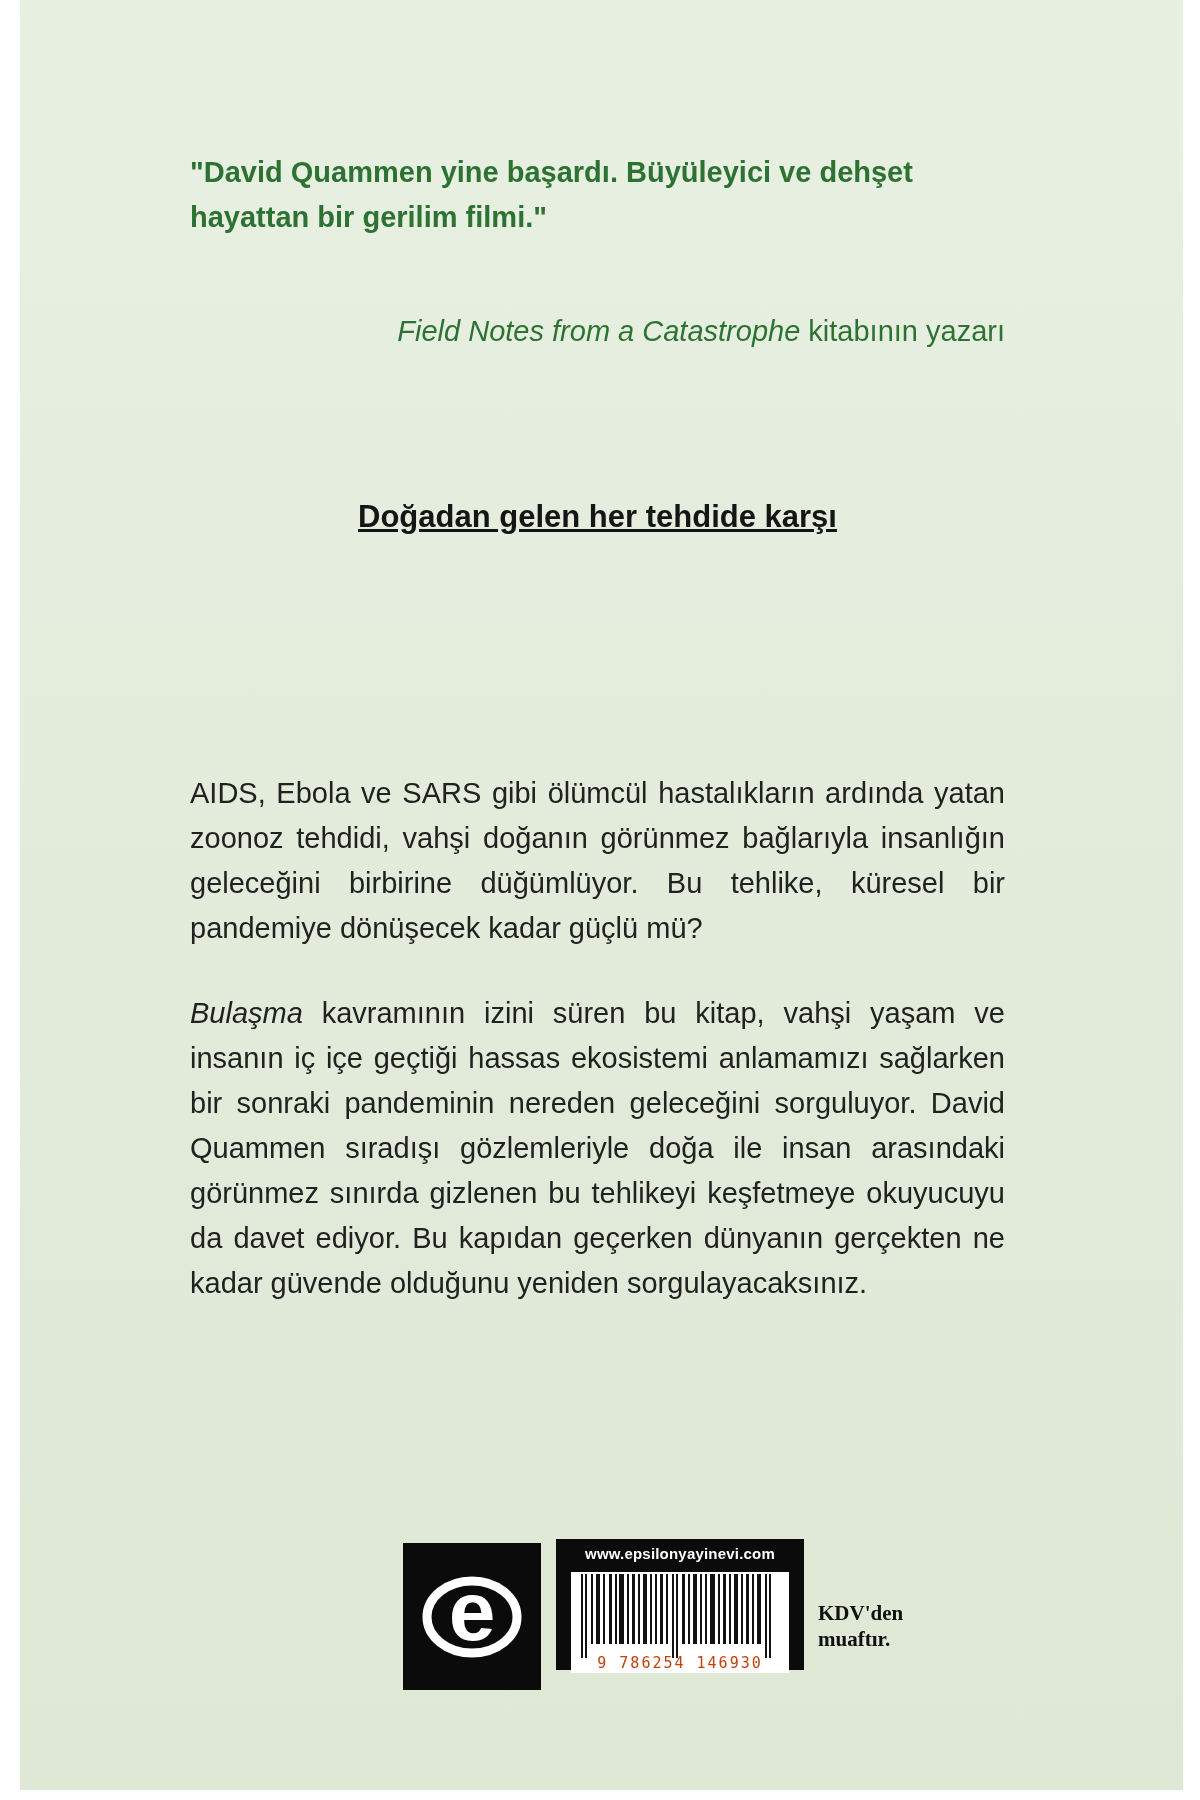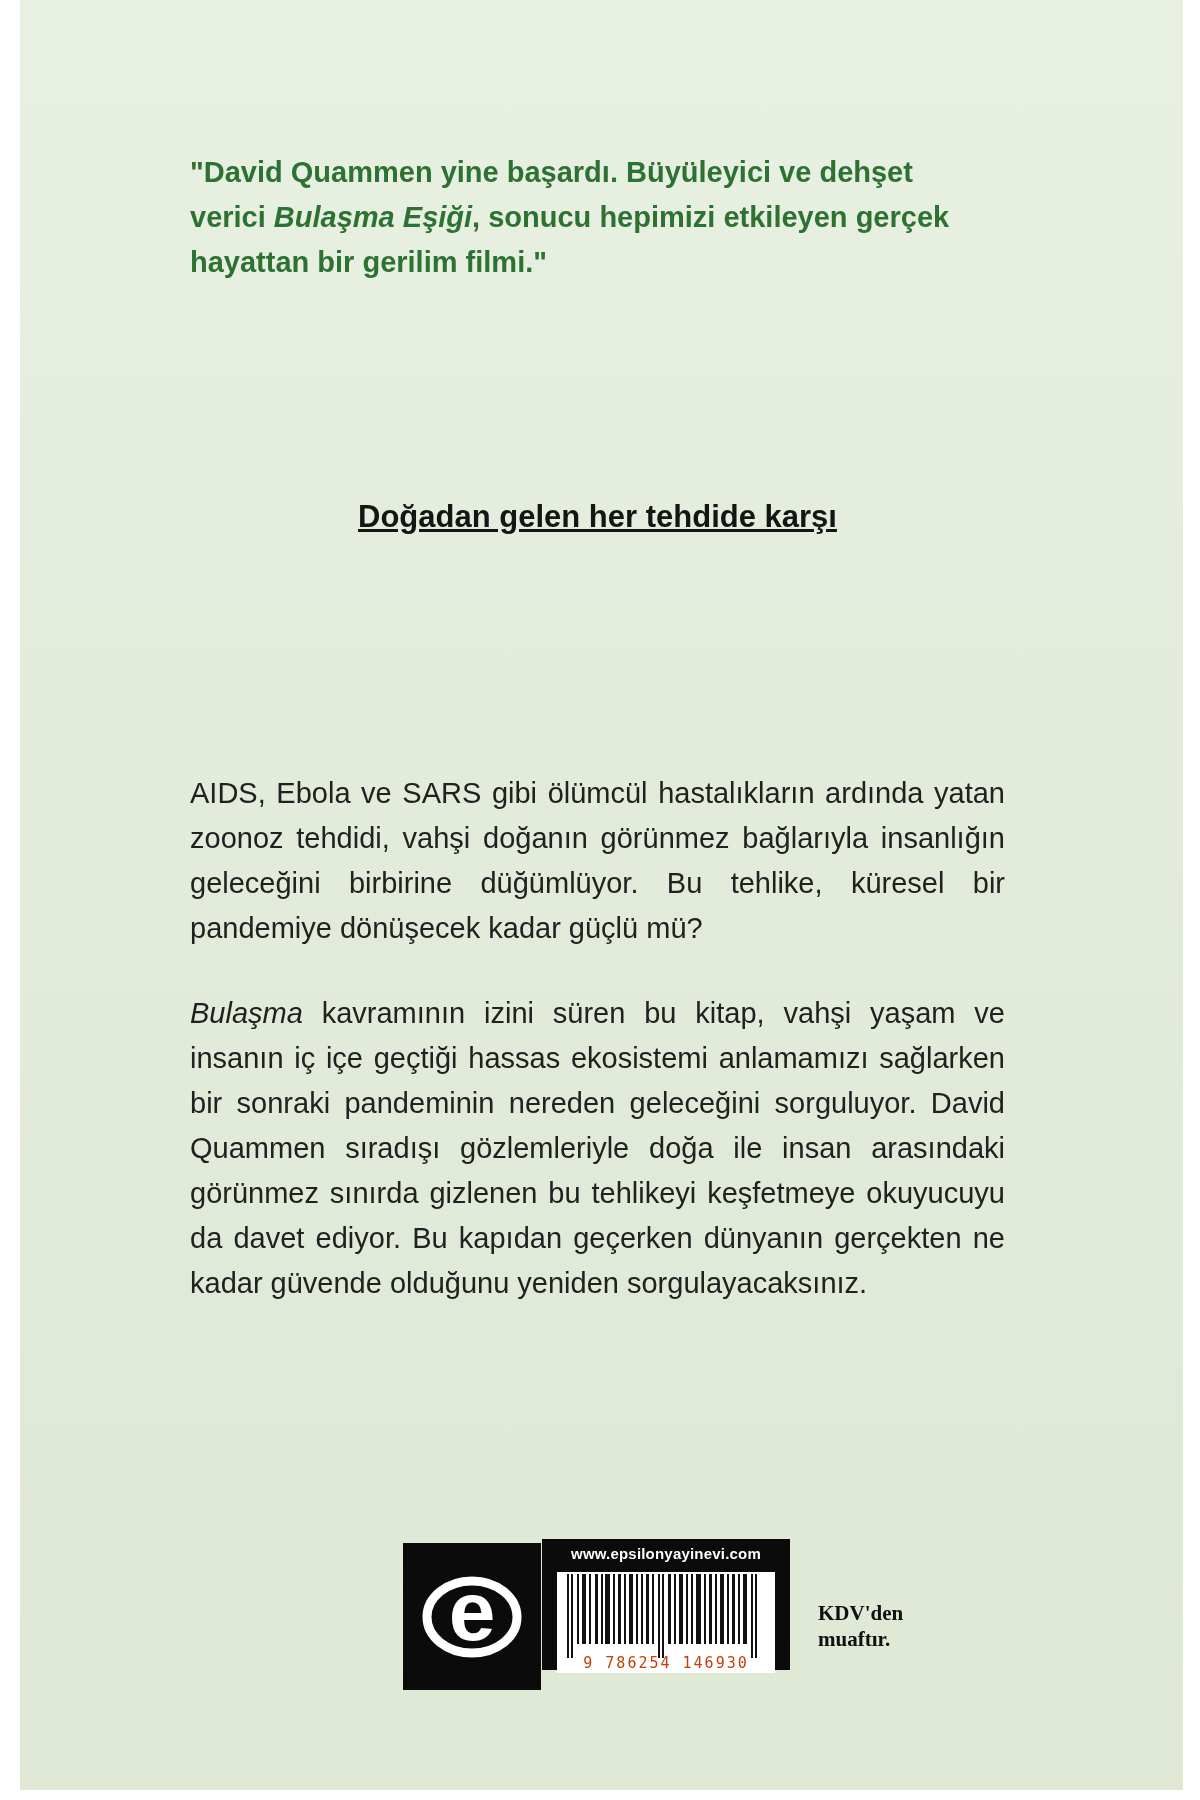--- a/index.html
+++ b/index.html
@@ -40,21 +40,21 @@
     text-align:justify;
   }
   .p1{top:742px;}
   .p2{top:962px;}
 
   
   .logo-box{
     position:absolute;left:383px;top:1543px;width:138px;height:147px;background:#0b0b0b;
   }
   .bc-block{
-    position:absolute;left:522px;top:1539px;width:248px;height:131px;background:#0b0b0b;
+    position:absolute;left:536px;top:1539px;width:248px;height:131px;background:#0b0b0b;
   }
   .bc-site{
     position:absolute;left:0;top:6px;width:100%;text-align:center;
     color:#ffffff;font-weight:bold;font-size:15px;letter-spacing:0.2px;white-space:nowrap;
   }
   .bc-white{
     position:absolute;left:15px;top:33px;width:218px;height:101px;background:#ffffff;
   }
   .bc-bars{position:absolute;left:0;top:2px;}
   .bc-digits{
@@ -68,25 +68,25 @@
     font-size:21px;line-height:26px;color:#101010;margin-top:8px;
   }
 </style>
 </head>
 <body>
 
 <div class="page">
 
   <div class="col quote" style="position:absolute;">
       <div><span>"David Quammen yine başardı. Büyüleyici ve dehşet</span></div>
-      <div><span>verici </span><em>Bulaşma Eşiği</em><span>, sonucu hepimizi etkileyen gerçek</span></div>
       <div><span>hayattan bir gerilim filmi."</span></div>
     </div>
 
   <div class="col attrib" style="position:absolute;">
+    <div class="line"><em>Field Notes from a Catastrophe</em><span> kitabının yazarı</span></div>
   </div>
 
   <div class="col headline" style="position:absolute;">
     <div>Doğadan gelen her tehdide karşı</div>
   </div>
 
   <p class="para p1"><span>AIDS, Ebola ve SARS gibi ölümcül hastalıkların ardında yatan zoonoz tehdidi, vahşi doğanın görünmez bağlarıyla insanlığın geleceğini birbirine düğümlüyor. Bu tehlike, küresel bir pandemiye dönüşecek kadar güçlü mü?</span></p>
 
   <p class="para p2"><em>Bulaşma</em><span> kavramının izini süren bu kitap, vahşi yaşam ve insanın iç içe geçtiği hassas ekosistemi anlamamızı sağlarken bir sonraki pandeminin nereden geleceğini sorguluyor. David Quammen sıradışı gözlemleriyle doğa ile insan arasındaki görünmez sınırda gizlenen bu tehlikeyi keşfetmeye okuyucuyu da davet ediyor. Bu kapıdan geçerken dünyanın gerçekten ne kadar güvende olduğunu yeniden sorgulayacaksınız.</span></p>
 

